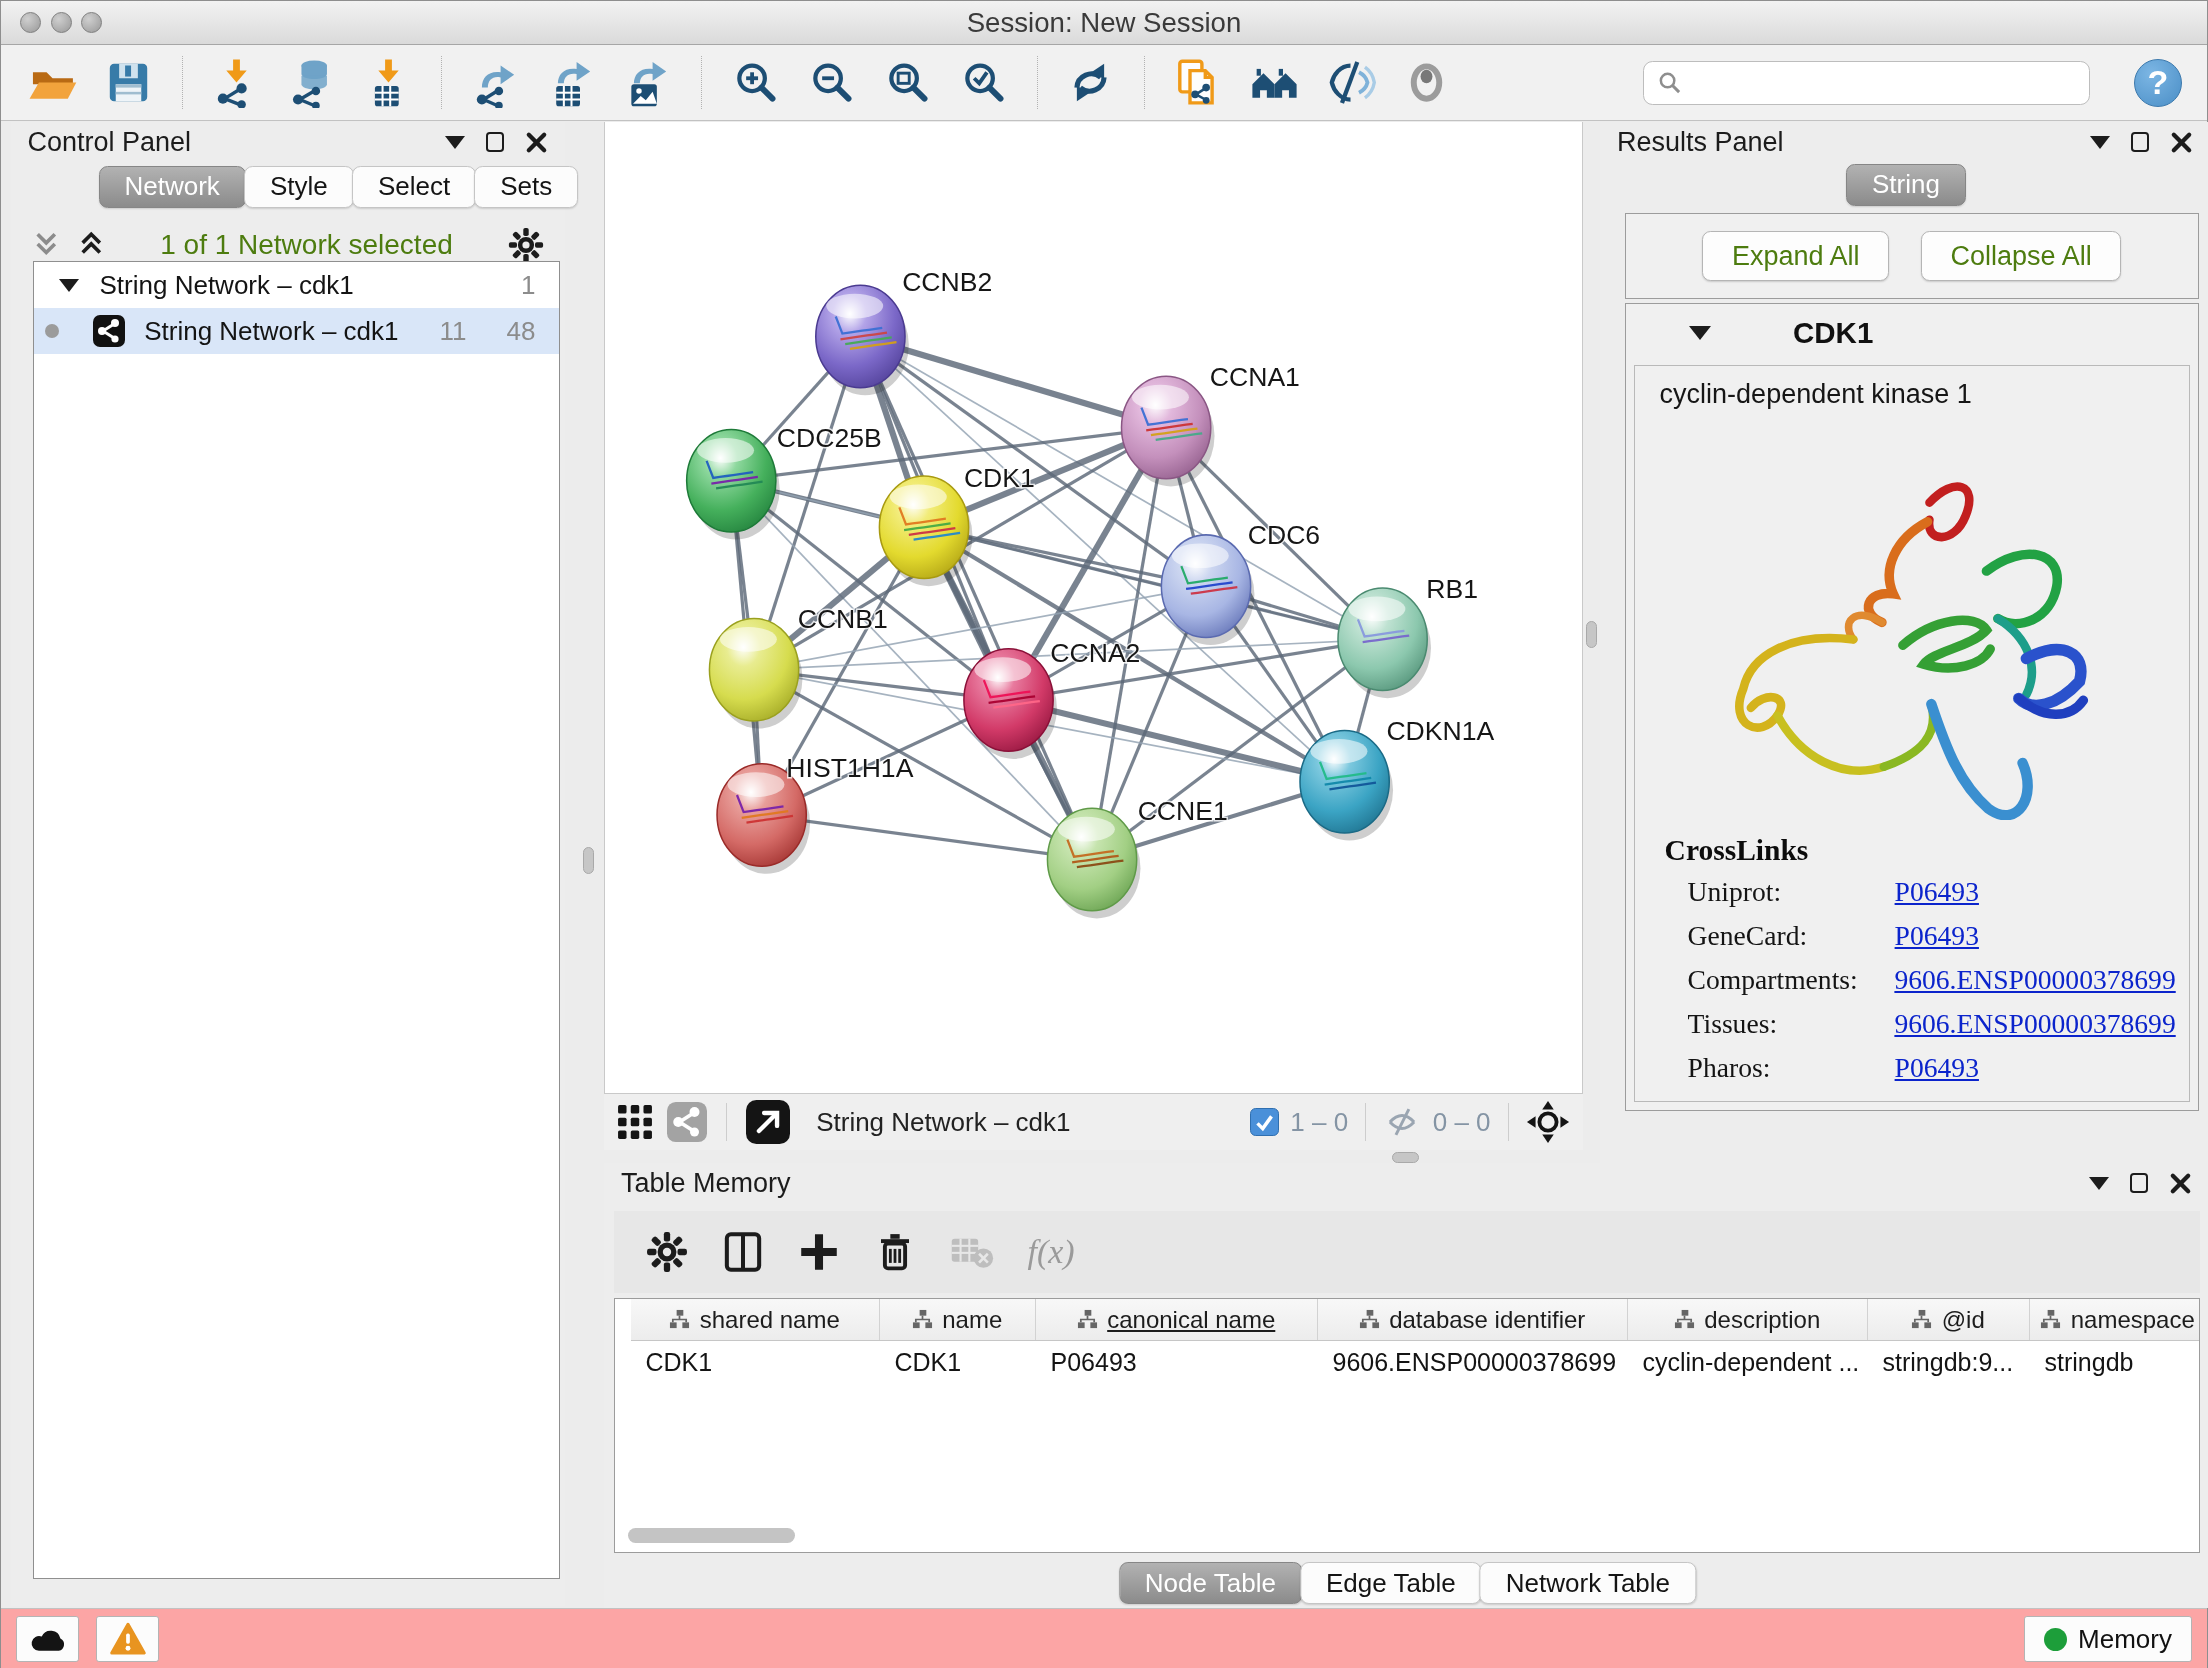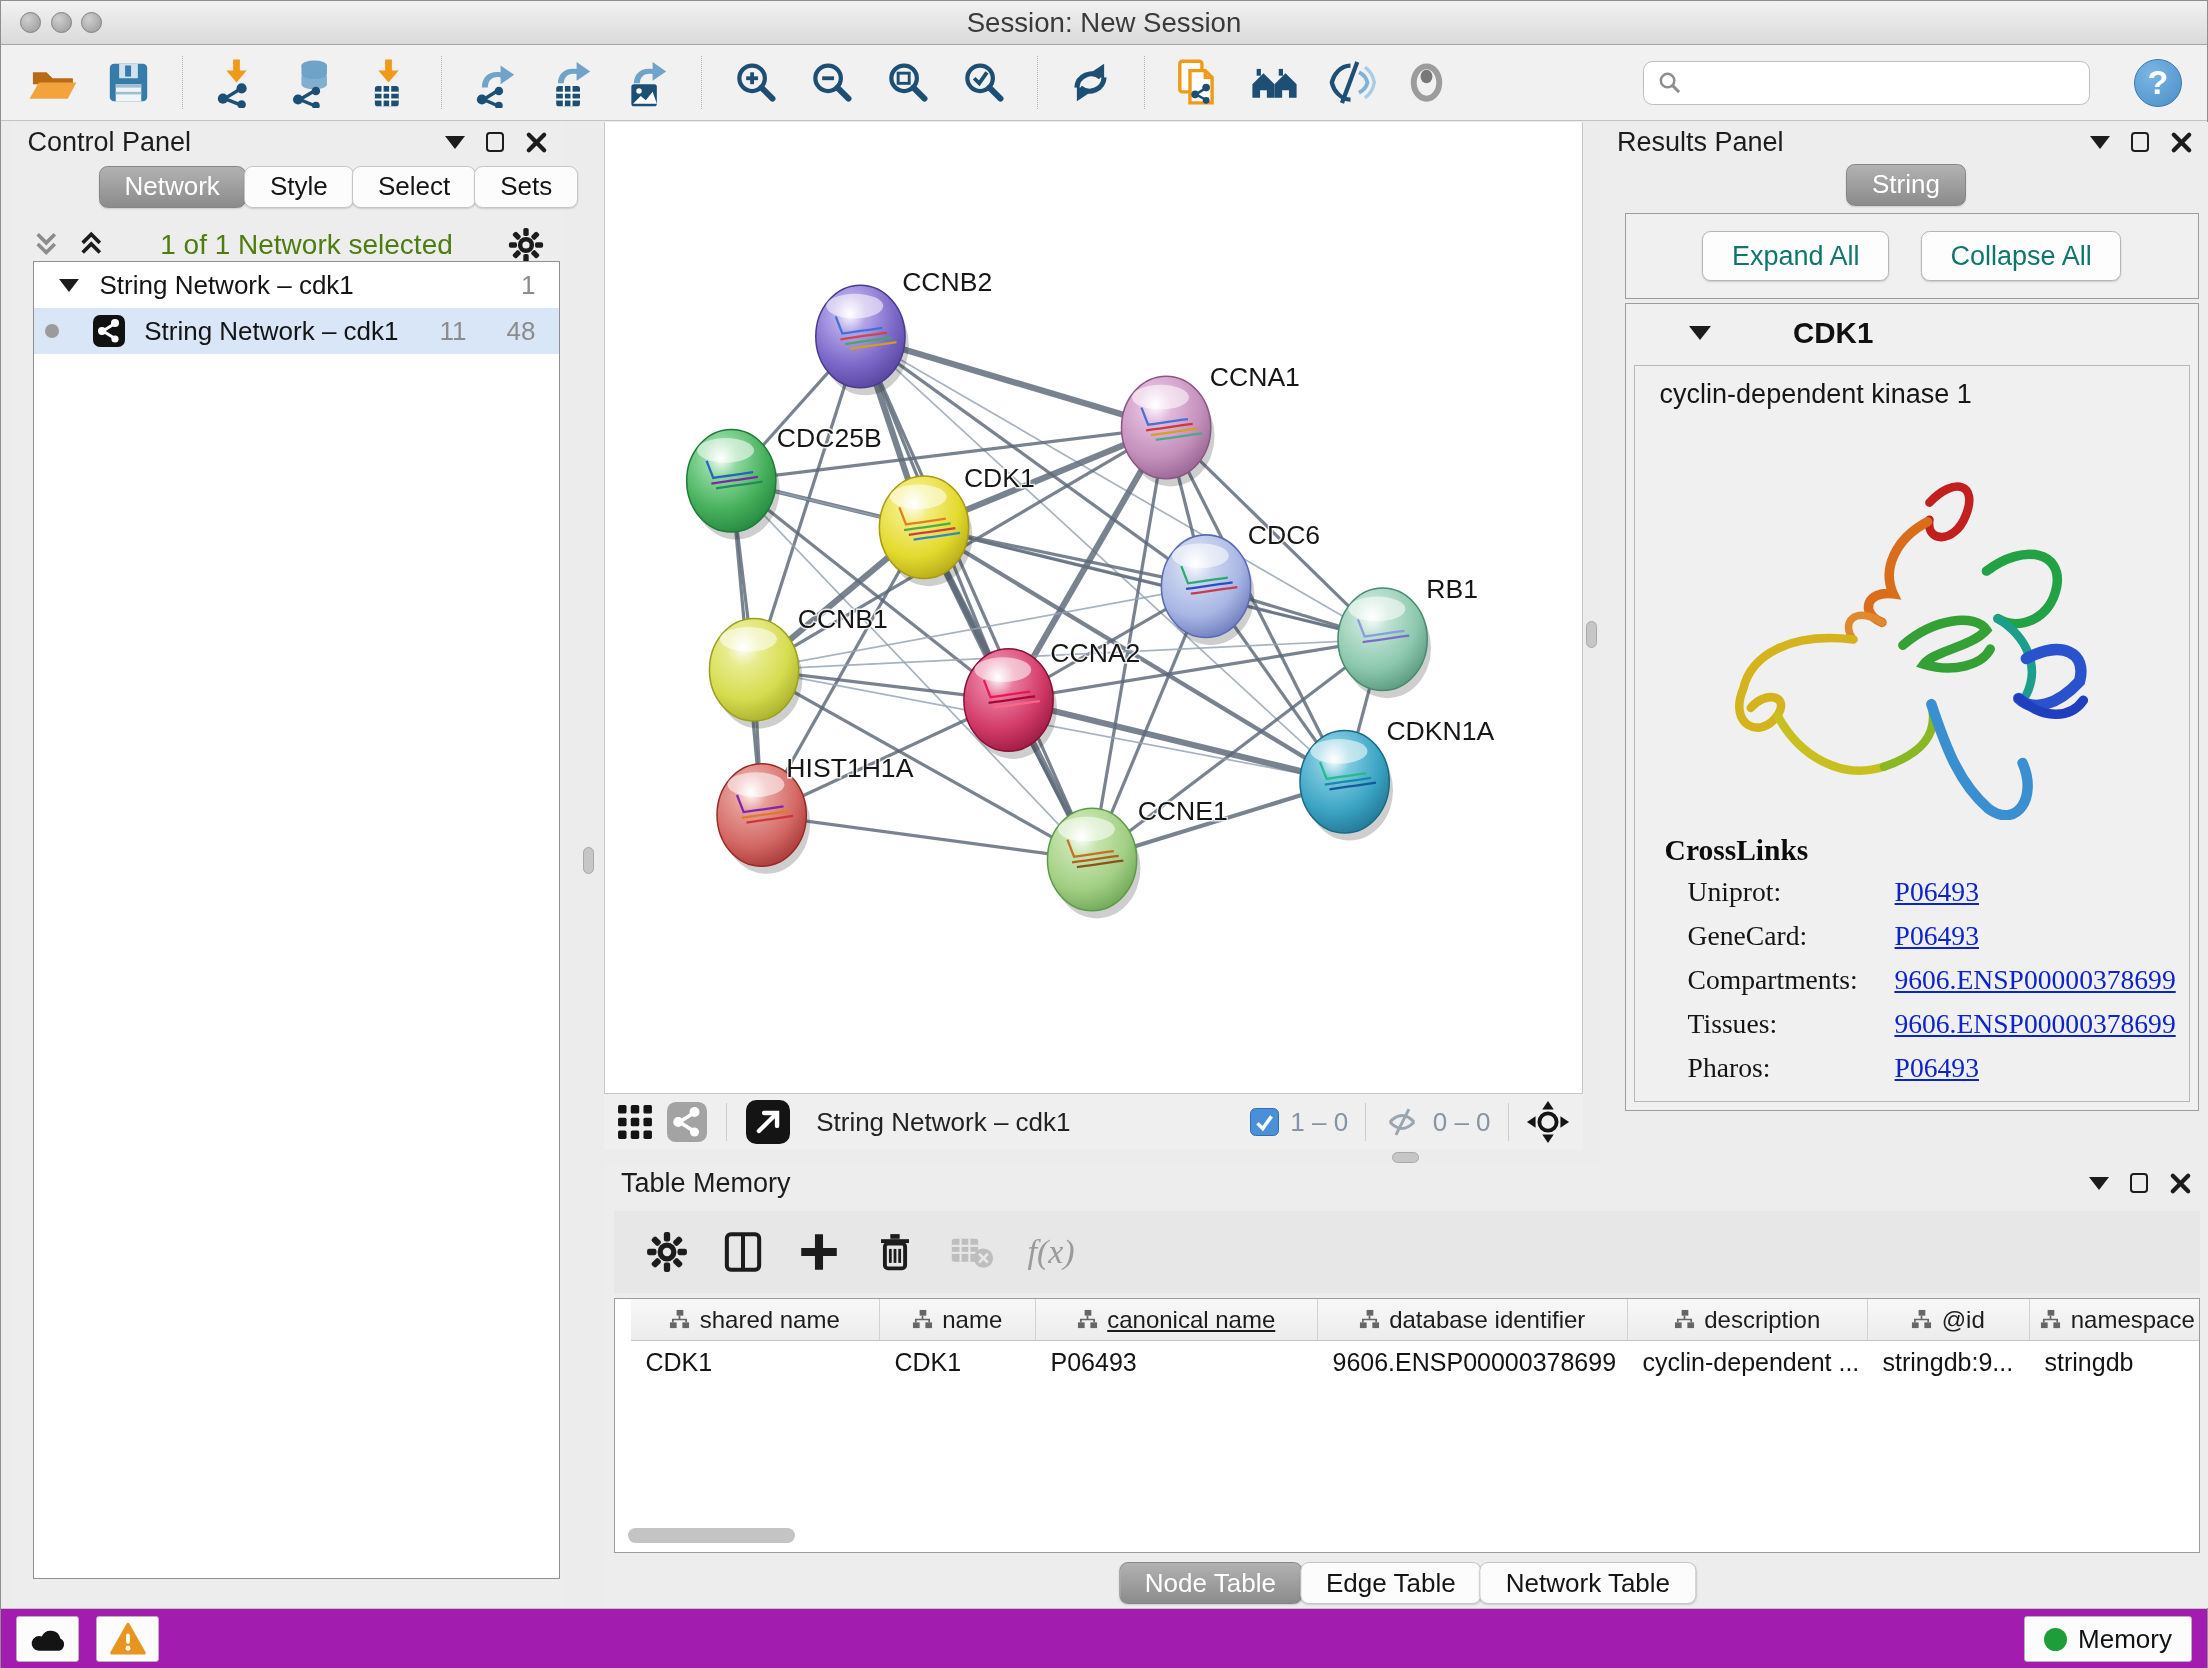--- a/index.html
+++ b/index.html
@@ -28,21 +28,21 @@
   
   .phead { height:40px; display:flex; align-items:center; padding:16px 17px; font-size:27px; color:#1c1c1c; }
   .wbtns { margin-left:auto; display:flex; gap:21px; align-items:center; }
   .wb { cursor:pointer; display:flex; align-items:center; justify-content:center; }
   .tri { width:0; height:0; border-left:10.5px solid transparent; border-right:10.5px solid transparent; border-top:13.3px solid #1c1c1c; }
   .maxsq { width:18px; height:20px; border:2.9px solid #1c1c1c; border-radius:3.8px; }
   .tab { height:42px; padding:0 25px; display:flex; align-items:center; background:#fcfcfc; border:1px solid #c5c5c5;
          font-size:26px; color:#141414; border-radius:8.6px; margin-right:-1.9px; box-shadow:0 1px 1.9px rgba(0,0,0,.14); cursor:pointer; }
   .tab.sel { background:linear-gradient(#b2b2b2,#8b8b8b); color:#fff; border-color:#868686; }
   .btn { background:#fdfdfd; border:1px solid #b5b5b5; border-radius:8.6px; font-size:27px; padding:8.6px 28.5px;
-         box-shadow:0 1px 1.9px rgba(0,0,0,.16); cursor:pointer; color:#0f766e; }
+         box-shadow:0 1px 1.9px rgba(0,0,0,.16); cursor:pointer; color:#4d7c0f; }
 
   
   .control-panel { position:absolute; left:9.5px; top:121px; width:554px; height:1484px; background:#ededed; }
   .cp-tabs { display:flex; margin:3.8px 0 0 88px; }
   .cp-sub { height:48px; margin-top:13.3px; display:flex; align-items:center; padding:0 21px; }
   .cp-sub .summary { flex:1; text-align:center; font-size:28px; color:#4d7c0f; }
   .tree { position:absolute; left:22px; top:139px; width:527px; height:1318px; background:#fff; border:1.9px solid #8f8f8f; }
   .trow { height:46px; display:flex; align-items:center; font-size:26px; color:#141414; }
   .trow .cnt { color:#8c8c8c; }
   .trow.selrow { background:#d9e6f8; }
@@ -85,21 +85,21 @@
   .fx { font-family:"Liberation Serif",serif; font-style:italic; font-size:34px; color:#9a9a9a; }
   .tbl { position:absolute; left:9.5px; right:9.5px; top:135px; height:255px; background:#fff; border:1.9px solid #9c9c9c; overflow:hidden;padding-left:16px; }
   .thead { display:flex; height:42px; background:linear-gradient(#f8f8f8,#ececec); border-bottom:1px solid #c6c6c6; }
   .th { display:flex; align-items:center; justify-content:center; gap:9.5px; font-size:24px; color:#1c1c1c; border-right:1px solid #d2d2d2; overflow:hidden; white-space:nowrap; flex:none; }
   .trowdata { display:flex; height:42px; }
   .td { display:flex; align-items:center; padding-left:15px; font-size:25px; color:#141414; overflow:hidden; white-space:nowrap; flex:none; }
   .hscroll { position:absolute; left:13.3px; bottom:9.5px; width:167px; height:15px; border-radius:7.6px; background:#c4c4c4; }
   .tp-tabs { position:absolute; bottom:3.8px; left:50%; transform:translateX(-50%); display:flex; }
 
   
-  .statusbar { position:absolute; left:0; right:0; top:1607px; height:61px; background:#a21caf; border-top:1px solid #c2c2c2;
+  .statusbar { position:absolute; left:0; right:0; top:1607px; height:61px; background:#fca5a5; border-top:1px solid #c2c2c2;
                display:flex; align-items:center; padding:0 15px; gap:17px; }
   .sbtn { width:63px; height:46px; background:#fcfcfc; border:1.9px solid #b4b4b4; border-radius:2.9px; display:flex; align-items:center; justify-content:center; cursor:pointer; }
   .membtn { margin-left:auto; height:46px; padding:0 19px; background:#fcfcfc; border:1.9px solid #b4b4b4; border-radius:2.9px;
             display:flex; align-items:center; gap:11.4px; font-size:26px; color:#111; cursor:pointer; }
   .memdot { width:23px; height:23px; border-radius:50%; background:#1d9e3a; }
 
   .handle { position:absolute; background:#c6c6c6; border:1px solid #a9a9a9; border-radius:7.6px; }
 
   text.nlabel { font-size:28px; fill:#161616; paint-order:stroke; stroke:rgba(255,255,255,.8); stroke-width:3px; }
 </style>

